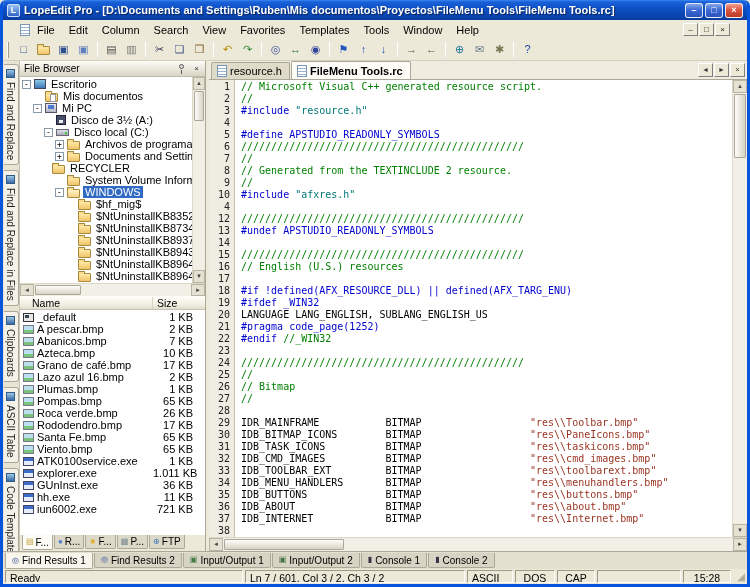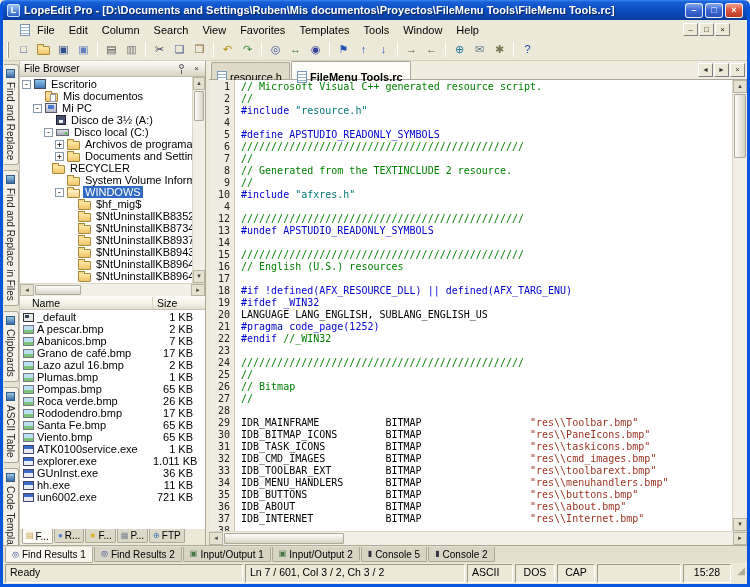--- a/index.html
+++ b/index.html
@@ -101,42 +101,42 @@
   .panel-tabs{height:16px;flex:none;display:flex;align-items:flex-start;padding:0 2px;gap:1px;background:#ECE9D8}
   .ptab{height:14px;display:flex;align-items:center;gap:2px;padding:0 3px;border:1px solid #ACA899;border-top:none;
     border-radius:0 0 2px 2px;background:#DDD9C8;font-size:10px;white-space:nowrap}
   .ptab.active{background:#FCFBF5;height:15px}
   .ptab-icon{font-size:8px;line-height:1}
   
   .splitter{width:3px;flex:none;background:#ECE9D8}
   .editor{flex:1;display:flex;flex-direction:column;background:#fff;overflow:hidden}
   .tabbar{height:19px;flex:none;display:flex;align-items:flex-end;background:#F0EDE0;border-bottom:1px solid #ACA899;padding:0 2px;gap:1px}
   .etabs{display:flex;align-items:flex-end;gap:1px}
-  .etab{display:flex;align-items:center;gap:3px;padding:14px 7px 2px 5px;border:1px solid #ACA899;border-bottom:none;
+  .etab{display:flex;align-items:flex-end;gap:3px;padding:14px 7px 2px 5px;border:1px solid #ACA899;border-bottom:none;
     border-radius:2px 2px 0 0;background:#DFDBC8;font-size:11px;height:16px;white-space:nowrap}
   .etab.active{background:#FDFCF7;font-weight:bold;height:18px;position:relative;z-index:1}
   .tabnav{margin-left:auto;display:flex;gap:1px;align-self:center}
   .tnbtn{width:15px;height:14px;background:#ECE9D8;border:1px solid;border-color:#fff #808080 #808080 #fff;
     font-size:7px;line-height:12px;text-align:center;color:#333}
   .code-wrap{flex:1;display:flex;overflow:hidden}
   .gutter{width:26px;flex:none;background:#EFEDE2;border-right:1px solid #C8C4B4;text-align:right;
     padding:1px 4px 0 0;font:10px/12px "DejaVu Sans Mono",monospace;color:#222;overflow:hidden}
   .lnum{height:12px}
   .code{flex:1;padding:1px 0 0 6px;font:10px/12px "DejaVu Sans Mono",monospace;white-space:pre;overflow:hidden;background:#fff}
   .cl{height:12px}
   .seg-com{color:var(--c-comment)} .seg-pre{color:var(--c-preprocessor)} .seg-str{color:var(--c-string)}
   .seg-tstr{color:var(--c-include_string)} .seg-pln{color:var(--c-plain)}
   
   .bottom-tabs{height:18px;flex:none;display:flex;align-items:flex-start;padding:1px 2px 0;gap:1px;background:#E4E0D0;border-top:1px solid #ACA899}
   .btab{display:flex;align-items:center;gap:3px;padding:1px 6px;border:1px solid #ACA899;border-top:none;
     border-radius:0 0 2px 2px;background:#D8D4C4;font-size:10px;height:15px;white-space:nowrap}
   .btab.active{background:#F8F6EC;height:16px}
   .btab-icon{font-size:8px;line-height:1}
   
-  .statusbar{height:21px;flex:none;display:flex;gap:2px;padding:1px 2px;background:#ECE9D8}
+  .statusbar{height:15px;flex:none;display:flex;gap:2px;padding:1px 2px;background:#ECE9D8}
   .sb-panel{border:1px solid;border-color:#9D9A88 #FFF #FFF #9D9A88;padding:1px 4px;font-size:10.5px;white-space:nowrap;overflow:hidden}
   .sb-ready{width:238px}
   .sb-caret{flex:1}
   .sb-enc{width:46px;text-align:left}
   .sb-fmt{width:40px;text-align:center}
   .sb-caps{width:38px;text-align:center}
   .sb-extra{width:84px}
   .sb-clock{width:48px;text-align:center}
   .sb-grip{width:12px;border:none;color:#B0AC9C;font-size:10px;line-height:14px;text-align:right}
 </style>
@@ -405,20 +405,25 @@
           </div>
           <div class="file-row">
             <span class="fi fi-bmp"></span>
             <span class="fname">A pescar.bmp</span>
             <span class="fsize">2 KB</span>
           </div>
           <div class="file-row">
             <span class="fi fi-bmp"></span>
             <span class="fname">Abanicos.bmp</span>
             <span class="fsize">7 KB</span>
+          </div>
+          <div class="file-row">
+            <span class="fi fi-bmp"></span>
+            <span class="fname">Azteca.bmp</span>
+            <span class="fsize">10 KB</span>
           </div>
           <div class="file-row">
             <span class="fi fi-bmp"></span>
             <span class="fname">Grano de café.bmp</span>
             <span class="fsize">17 KB</span>
           </div>
           <div class="file-row">
             <span class="fi fi-bmp"></span>
             <span class="fname">Lazo azul 16.bmp</span>
             <span class="fsize">2 KB</span>
@@ -595,21 +600,21 @@
       <span class="btab">
         <span class="btab-icon" style="color: rgb(68, 119, 68);">▣</span>
         <span>Input/Output 1</span>
       </span>
       <span class="btab">
         <span class="btab-icon" style="color: rgb(68, 119, 68);">▣</span>
         <span>Input/Output 2</span>
       </span>
       <span class="btab">
         <span class="btab-icon" style="color: rgb(51, 51, 68);">▮</span>
-        <span>Console 5</span>
+        <span>Console 1</span>
       </span>
       <span class="btab">
         <span class="btab-icon" style="color: rgb(51, 51, 68);">▮</span>
         <span>Console 2</span>
       </span>
     </div>
 
   <div class="statusbar">
     <span class="sb-panel sb-ready">Ready</span>
     <span class="sb-panel sb-caret">Ln 7 / 601, Col 3 / 2, Ch 3 / 2</span>

